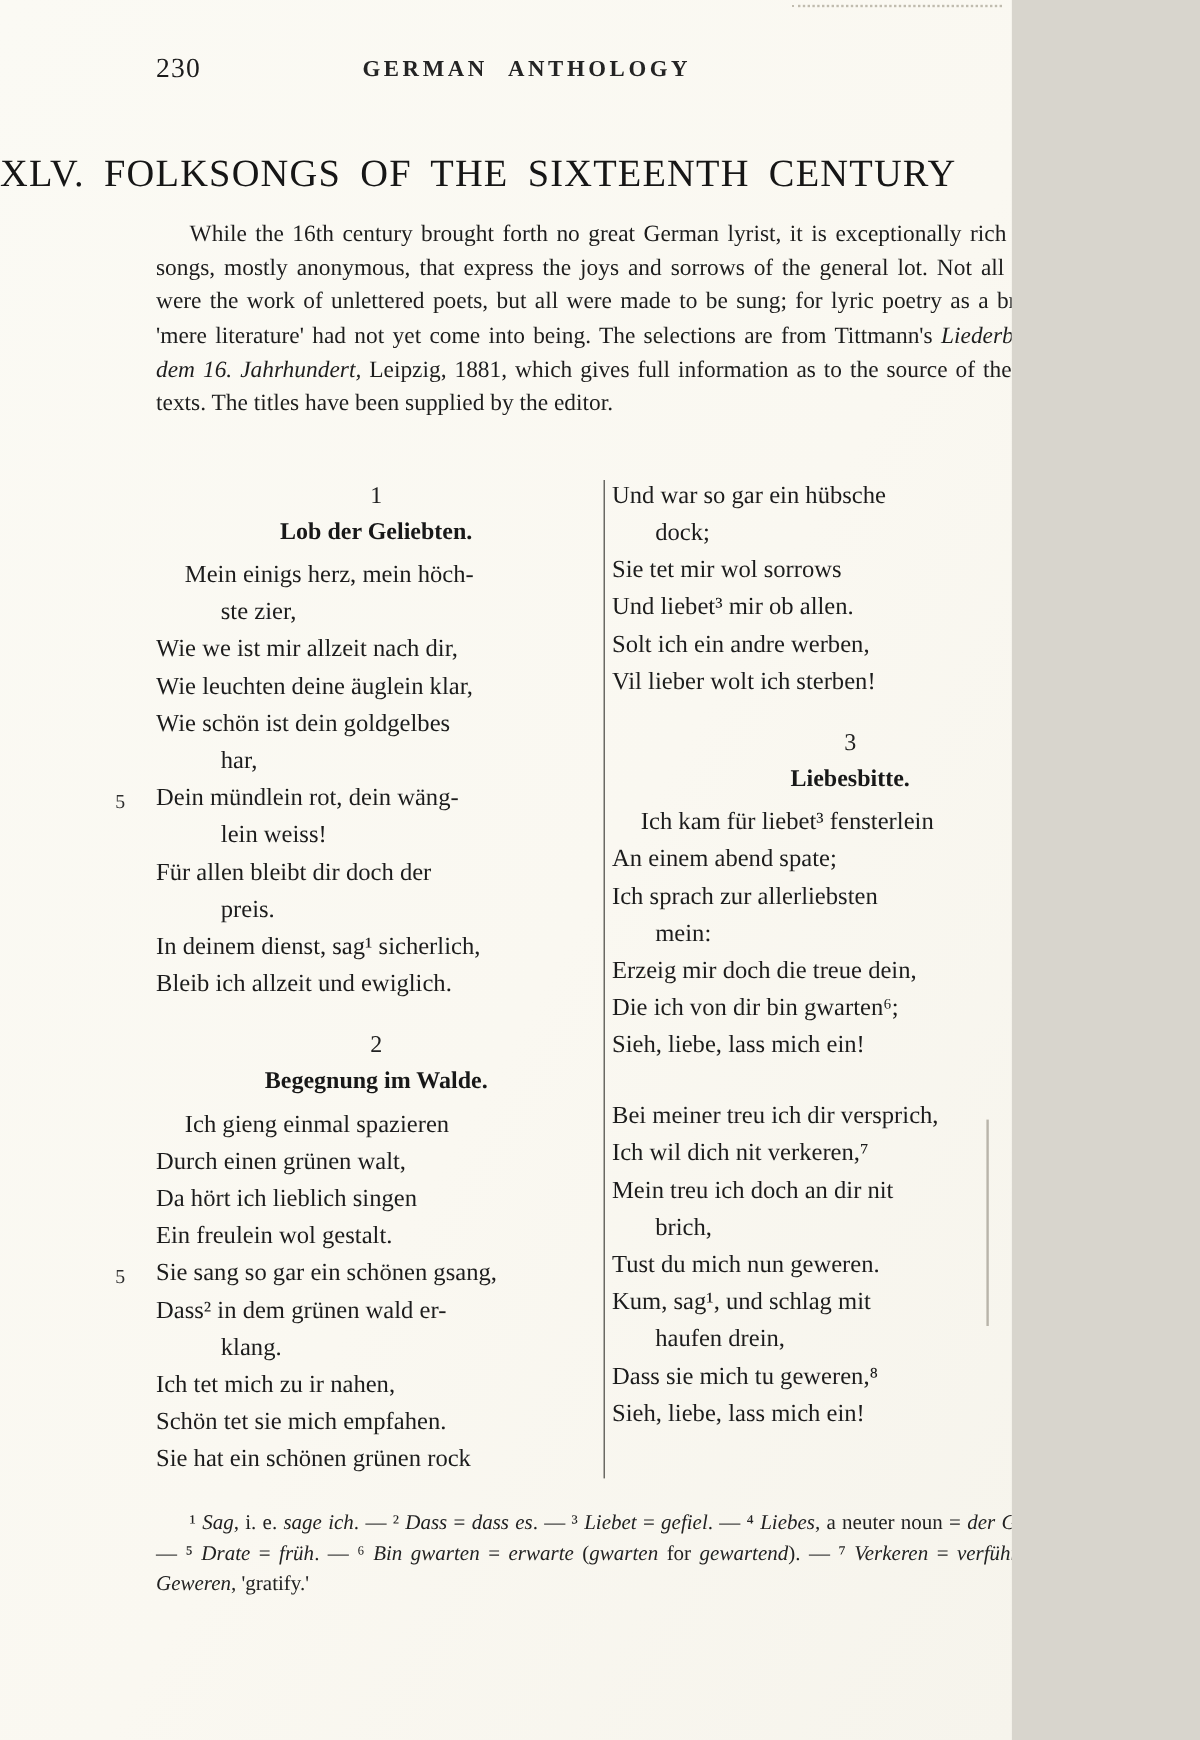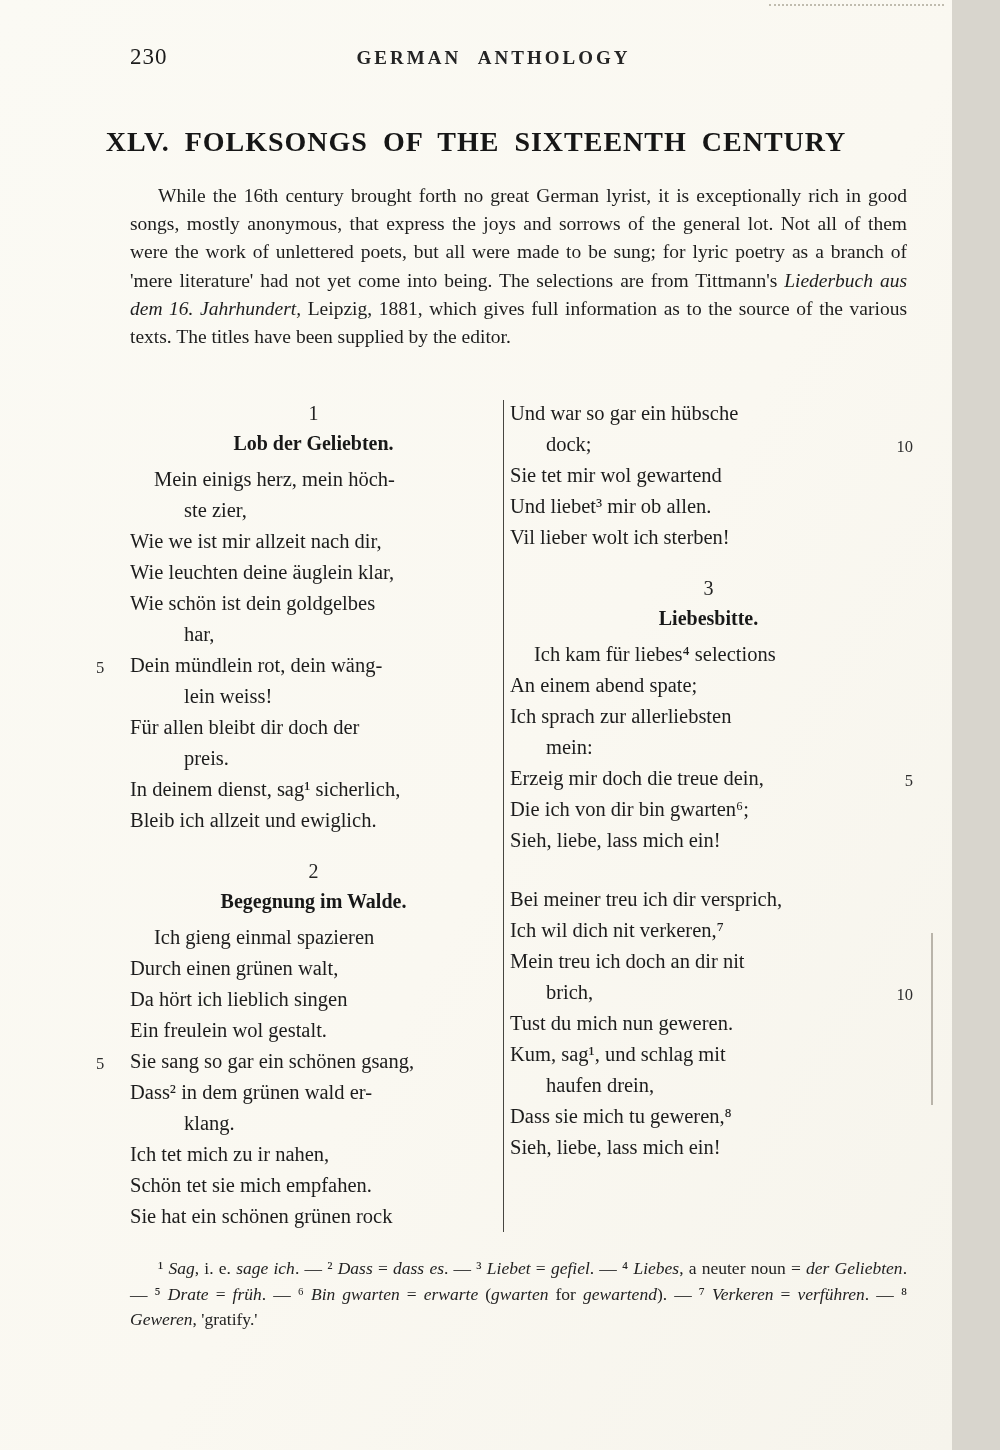--- a/index.html
+++ b/index.html
@@ -1,29 +1,29 @@
 <!DOCTYPE html>
 <html><head>
 <meta charset="utf-8">
 <style>
   * { margin:0; padding:0; box-sizing:border-box; }
   html,body { width:1000px; height:1450px; }
   body { background:#d8d5cd; font-family:"Liberation Serif","DejaVu Serif",serif; }
   .page {
-    position:relative; width:952px; height:1450px; overflow:hidden;
+    position:relative; width:843px; height:1450px; overflow:hidden;
     background:#fbfaf4;
     background-image:linear-gradient(120deg,#fbfaf4 0%,#faf8f1 55%,#f6f4ec 100%);
     color:#1b1b1b;
   }
   .running-head { position:absolute; top:44px; left:130px; right:95px; height:30px; }
   .page-num { position:absolute; left:0; top:0; font-size:23px; letter-spacing:1px; }
   .head-title { position:absolute; left:0; right:0; top:3px; text-align:center;
     font-size:19px; letter-spacing:3px; word-spacing:10px; font-weight:bold; color:#242424; }
-  .section-title { position:absolute; top:126px; left:0; right:0; text-align:center;
-    font-size:28px; font-weight:bold; letter-spacing:1px; word-spacing:7px; color:#161616; }
+  .section-title { position:absolute; top:126px; left:0; right:0; text-align:left;
+    font-size:32px; font-weight:normal; letter-spacing:1px; word-spacing:7px; color:#161616; }
   .intro { position:absolute; top:182px; left:130px; width:777px;
     font-size:19.5px; line-height:28.2px; text-align:justify; text-indent:28px; color:#1d1d1d; }
   .intro i { font-style:italic; }
   .columns { position:absolute; top:398px; left:130px; width:777px; display:flex; align-items:stretch; }
   .col { position:relative; }
   .col-left { width:367px; }
   .col-right { flex:1; }
   .divider { width:1px; background:#474641; margin:2px 6px 0 6px; }
   .poem + .poem { margin-top:20px; }
   .poem-number { text-align:center; font-size:20px; line-height:30px; color:#222; }
@@ -97,30 +97,31 @@
             <div class="line ind0"><span class="ltext">Sie hat ein schönen grünen rock</span></div>
           </div>
         </div>
       </div>
     <div class="divider"></div>
     <div class="col col-right" id="col-right">
         <div class="poem">
           <div class="stanza">
             <div class="line ind0"><span class="ltext">Und war so gar ein hübsche</span></div>
             <div class="line ind2"><span class="ltext">dock;</span><span class="lnum right">10</span></div>
-            <div class="line ind0"><span class="ltext">Sie tet mir wol gewartend</span></div>
+            <div class="line ind0"><span class="ltext">Sie tet mir wol sorrows</span></div>
             <div class="line ind0"><span class="ltext">Und liebet³ mir ob allen.</span></div>
+            <div class="line ind0"><span class="ltext">Solt ich ein andre werben,</span></div>
             <div class="line ind0"><span class="ltext">Vil lieber wolt ich sterben!</span></div>
           </div>
         </div>
         <div class="poem">
           <div class="poem-number">3</div>
           <div class="poem-title">Liebesbitte.</div>
           <div class="stanza">
-            <div class="line ind1"><span class="ltext">Ich kam für liebes⁴ selections</span></div>
+            <div class="line ind1"><span class="ltext">Ich kam für liebet³ fensterlein</span></div>
             <div class="line ind0"><span class="ltext">An einem abend spate;</span></div>
             <div class="line ind0"><span class="ltext">Ich sprach zur allerliebsten</span></div>
             <div class="line ind2"><span class="ltext">mein:</span></div>
             <div class="line ind0"><span class="ltext">Erzeig mir doch die treue dein,</span><span class="lnum right">5</span></div>
             <div class="line ind0"><span class="ltext">Die ich von dir bin gwarten⁶;</span></div>
             <div class="line ind0"><span class="ltext">Sieh, liebe, lass mich ein!</span></div>
           </div>
           <div class="stanza">
             <div class="line ind0"><span class="ltext">Bei meiner treu ich dir versprich,</span></div>
             <div class="line ind0"><span class="ltext">Ich wil dich nit verkeren,⁷</span></div>

